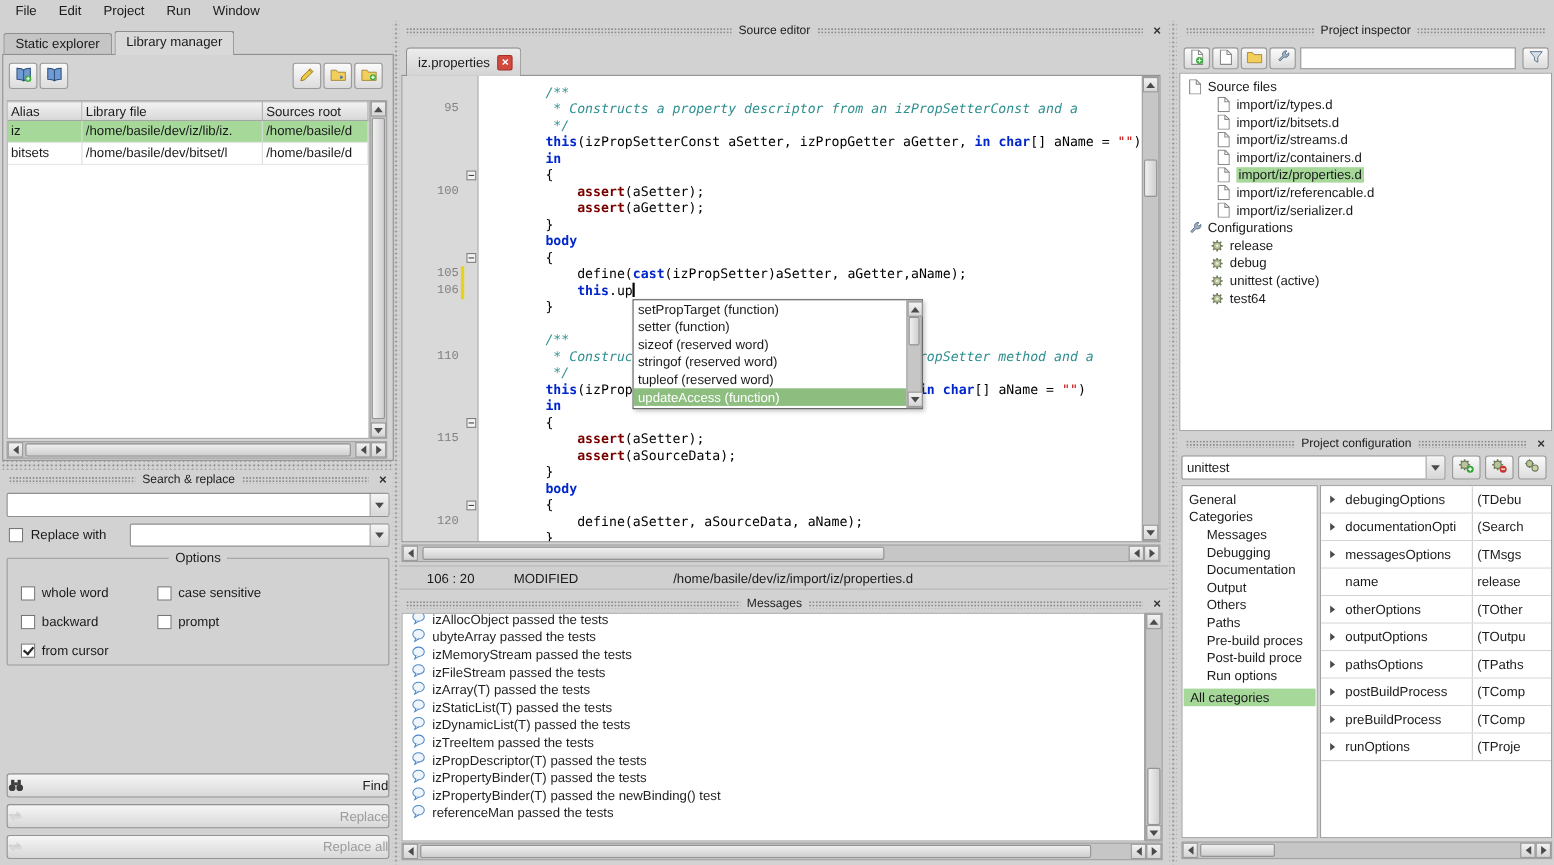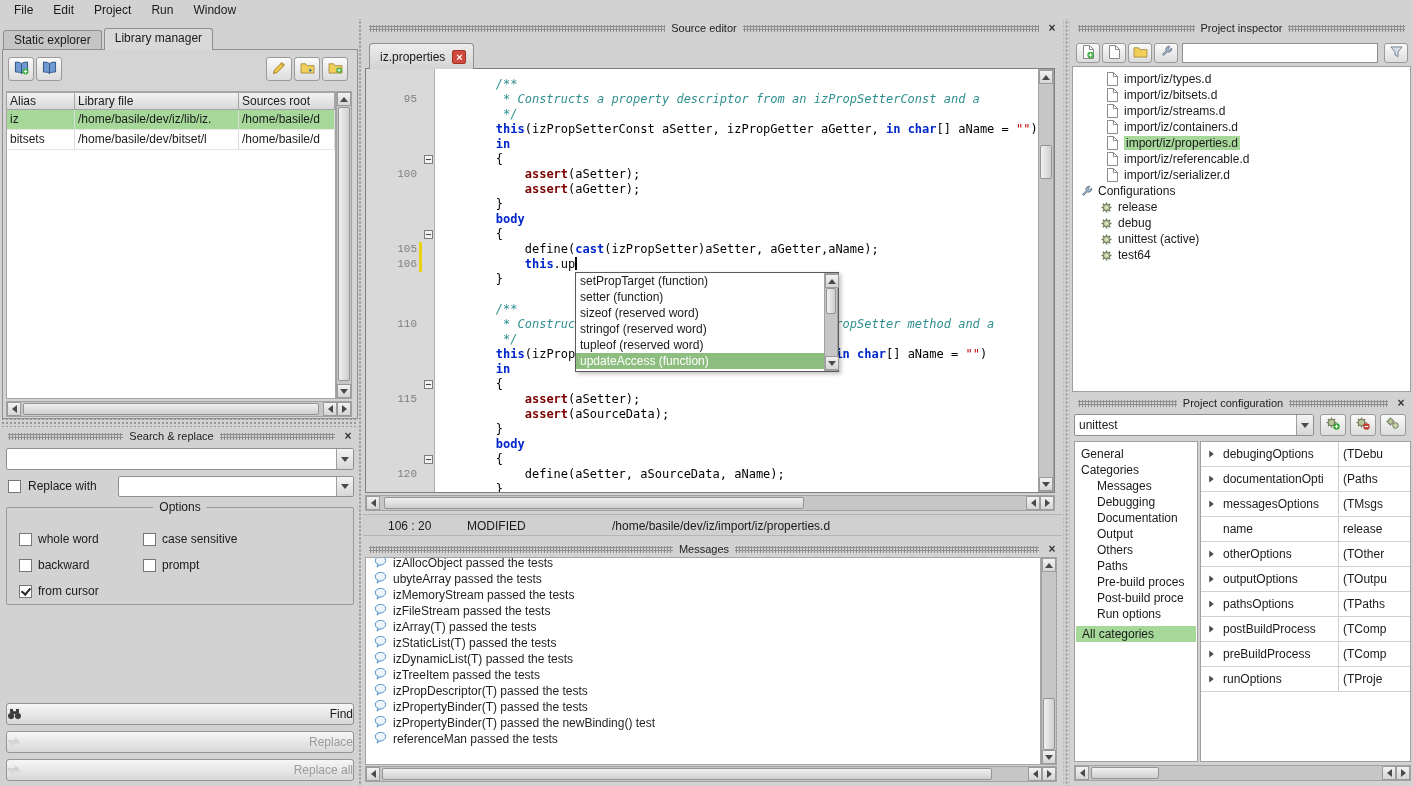--- a/index.html
+++ b/index.html
@@ -601,20 +601,29 @@
     </div>
   <input class="tinput" style="left: 112px; top: 24px; width: 196px; height: 20px;" value="">
   <div class="tbtn s" style="left:314px;top:24px">
       <span><svg width="13" height="12" viewBox="0 0 14 13">
           <path d="M1 1h12L8.6 6.5v5L5.4 9.7V6.5z" fill="#d6dee6" stroke="#5f7183" stroke-width=".9"></path>
         </svg></span>
     </div>
 
   <div class="iwhite" style="left:2px;top:47px;width:339px;height:326px;padding:4px 0 0 2px">
     <div>
+        <div class="trow" style="padding-left:4px">
+          <span class="ticon">
+            <svg width="12" height="14" viewBox="0 0 12 14">
+              <path d="M1.5 .5h6l4 4v9h-10z" fill="#fff" stroke="#8a8a8a"></path>
+              <path d="M7.5 .5v4h4" fill="none" stroke="#8a8a8a"></path>
+            </svg>
+          </span>
+          <span class="tlbl">Source files</span>
+        </div>
         <div class="trow" style="padding-left:30px">
           <span class="ticon">
             <svg width="12" height="14" viewBox="0 0 12 14">
               <path d="M1.5 .5h6l4 4v9h-10z" fill="#fff" stroke="#8a8a8a"></path>
               <path d="M7.5 .5v4h4" fill="none" stroke="#8a8a8a"></path>
             </svg>
           </span>
           <span class="tlbl">import/iz/types.d</span>
         </div>
         <div class="trow" style="padding-left:30px">
@@ -816,21 +825,21 @@
             <span class="tri r sm"></span>
           </span>
           <span class="gname">debugingOptions</span>
           <span class="gval">(TDebu</span>
         </div>
         <div class="grow">
           <span class="gexp">
             <span class="tri r sm"></span>
           </span>
           <span class="gname">documentationOpti</span>
-          <span class="gval">(Paths</span>
+          <span class="gval">(Search</span>
         </div>
         <div class="grow">
           <span class="gexp">
             <span class="tri r sm"></span>
           </span>
           <span class="gname">messagesOptions</span>
           <span class="gval">(TMsgs</span>
         </div>
         <div class="grow">
           <span class="gexp"></span>

